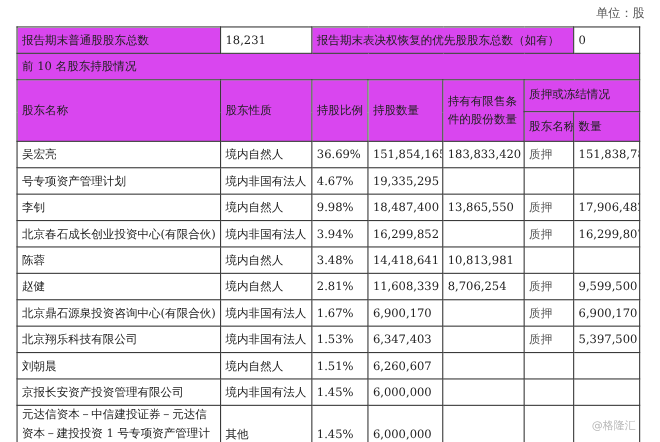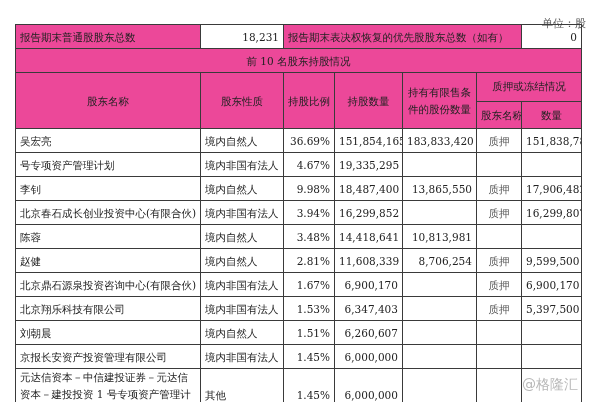--- a/index.html
+++ b/index.html
@@ -1,32 +1,32 @@
 <!DOCTYPE html>
 <html><head>
 <meta charset="utf-8">
 <style>
   html, body { margin:0; padding:0; background:#ffffff; }
   body { width:600px; height:402px; overflow:hidden; position:relative;
          font-family:"DejaVu Serif","Liberation Serif",serif; color:#222; }
-  .unit { position:absolute; top:16px; right:14px; font-size:11px; color:#555; }
+  .unit { position:absolute; top:4px; right:14px; font-size:11px; color:#555; }
   table { position:absolute; left:15px; top:24px; border-collapse:collapse;
           table-layout:fixed; width:566px; font-size:10.5px; }
   td { border:1.2px solid #3a3a3a; padding:0 4px; height:23px; line-height:14px;
        white-space:nowrap; overflow:hidden; }
-  .g { background:#ec4899; }
-  .c { text-align:center; }
-  .r { text-align:right; }
+  .g { background:#d946ef; }
+  .c { text-align:left; }
+  .r { }
   .l { text-align:left; }
   .muted { color:#555; }
   .wrap { white-space:normal; line-height:17px; }
   .tall { height:44px; }
   .hd1 { height:28px;font-family:Liberation Mono, monospace; }
   .hd2 { height:26px; }
-  .watermark { position:absolute; right:22px; bottom:8px; font-size:14px; color:#b8b8b8;
+  .watermark { position:absolute; right:22px; bottom:8px; font-size:10px; color:#b8b8b8;
                font-family:"DejaVu Sans","Liberation Sans",sans-serif; }
 </style>
 </head>
 <body>
 
 <div class="unit">单位：股</div>
 
 <table>
   <colgroup>
     <col style="width:185px">

